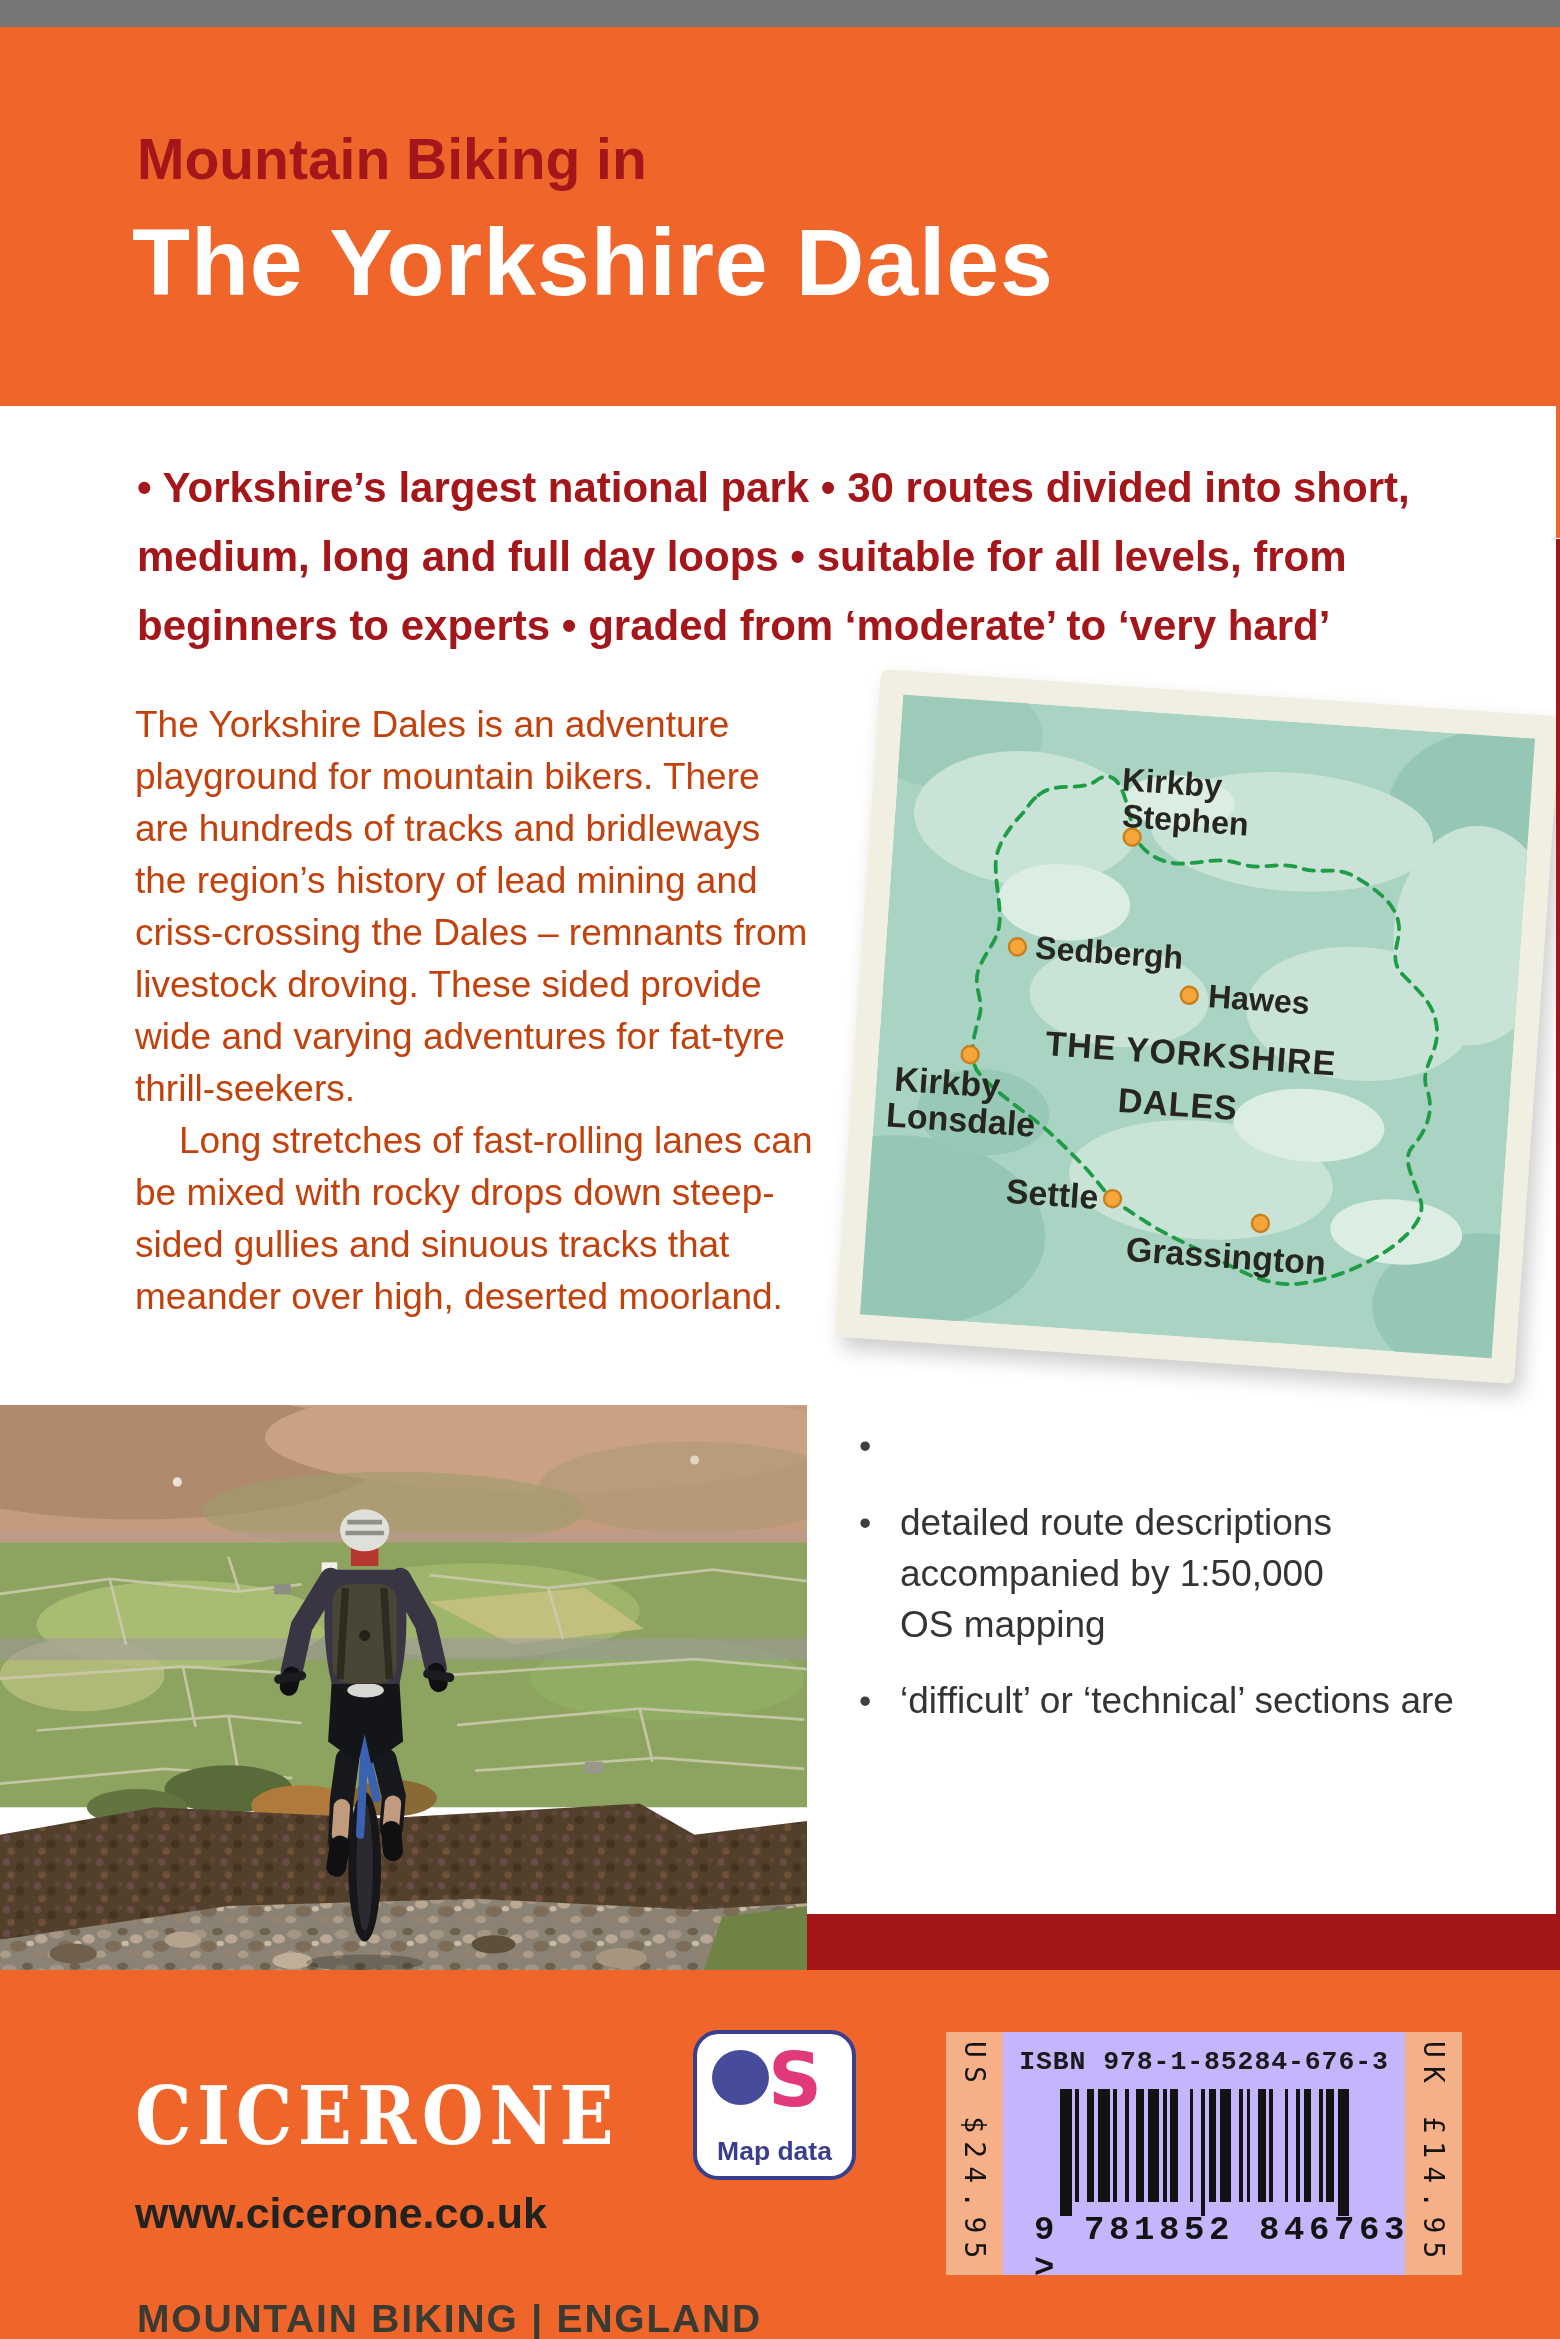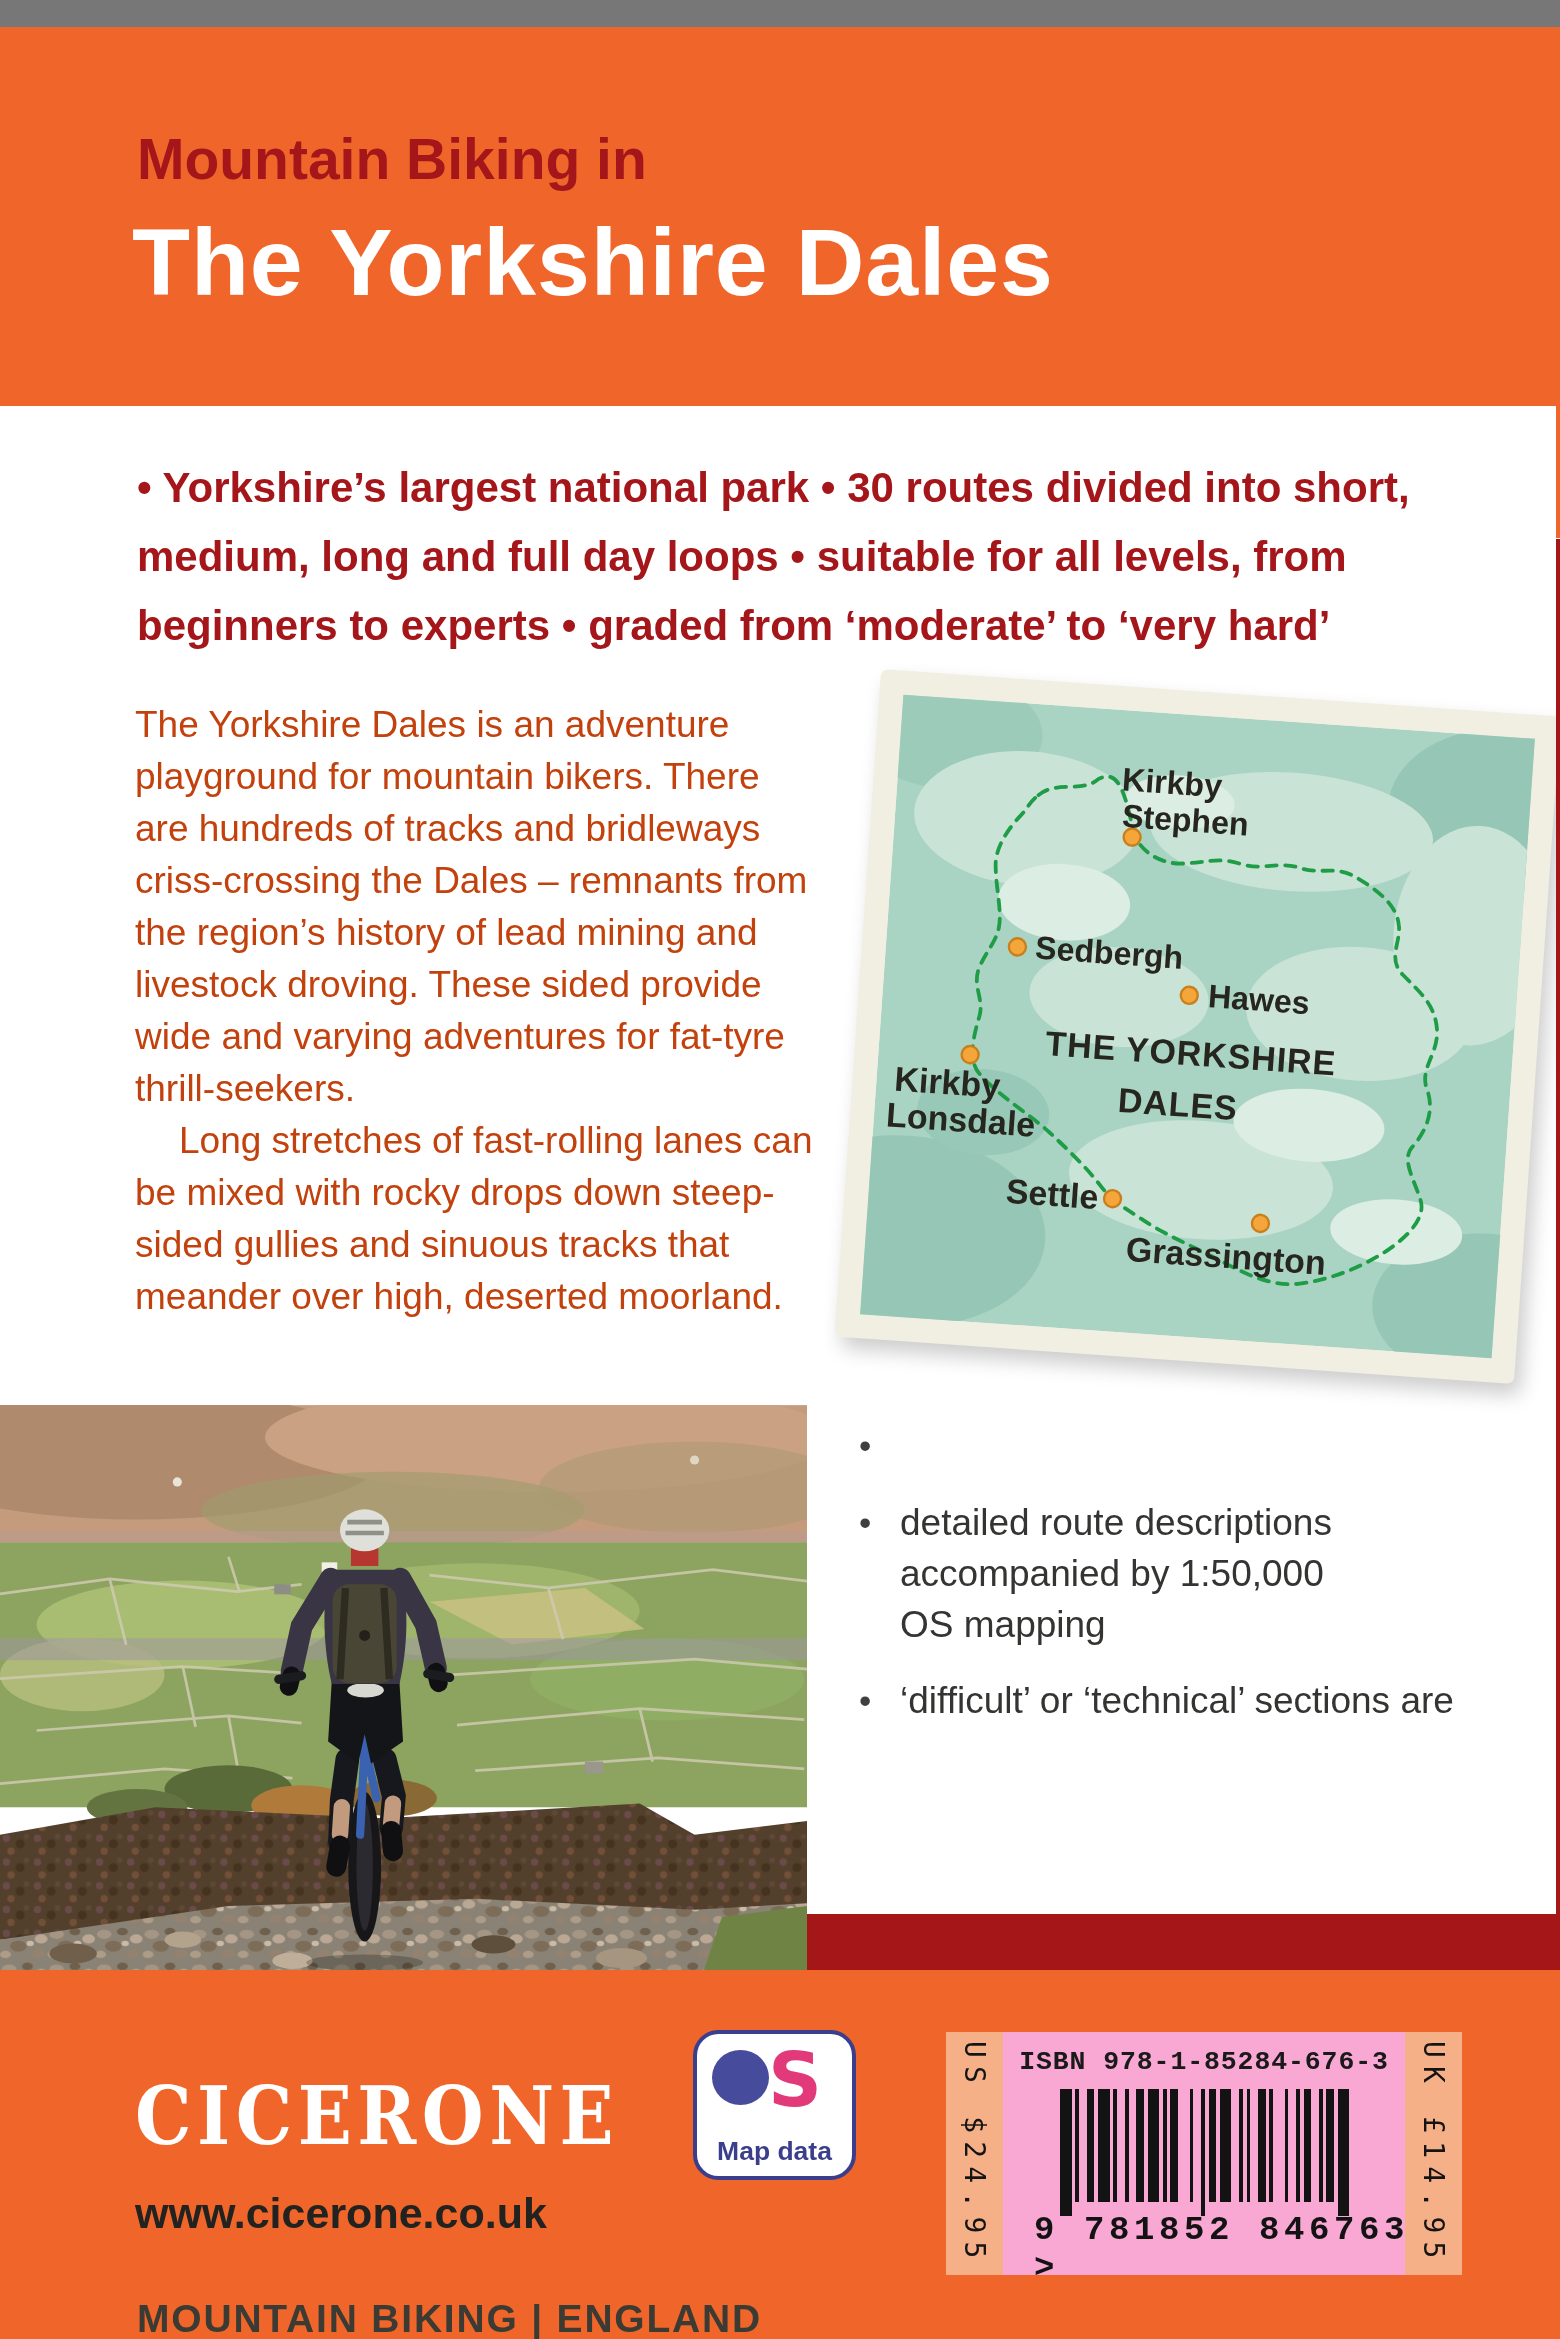--- a/index.html
+++ b/index.html
@@ -40,21 +40,21 @@
   #category-line{position:absolute;left:137px;top:327px;font-size:39px;font-weight:700;color:#3B3B33;letter-spacing:1.8px;}
   
   #os-box{position:absolute;left:693px;top:60px;width:163px;height:150px;background:#ffffff;border:4.6px solid #3A3E8C;border-radius:25.6px;box-sizing:border-box;}
   #os-circle{position:absolute;left:14.6px;top:16.4px;width:57px;height:55px;border-radius:50%;background:#474B9B;}
   #os-s{position:absolute;left:71px;top:1.8px;font-size:75px;font-weight:700;color:#E2397B;font-family:"DejaVu Sans",sans-serif;}
   #os-label{position:absolute;left:0;bottom:9.1px;width:100%;text-align:center;font-size:26.5px;font-weight:600;color:#3A3E8C;}
   
   #barcode-block{position:absolute;left:946px;top:62px;width:516px;height:243px;display:flex;}
   .price-strip{width:57px;background:#F6B088;display:flex;align-items:center;justify-content:center;}
   .price-text{writing-mode:vertical-rl;font-family:"DejaVu Sans Mono","Liberation Mono",monospace;font-size:28px;color:#141414;letter-spacing:8.2px;}
-  #barcode-white{flex:1;background:#f9a8d4;position:relative;padding-left:48px;}
+  #barcode-white{flex:1;background:#c4b5fd;position:relative;padding-left:48px;}
   #isbn-label{position:absolute;left:0;top:14.6px;width:100%;text-align:center;font-family:"Liberation Mono",monospace;font-size:26.5px;font-weight:700;color:#1a1a1a;letter-spacing:0.9px;}
   #bars{position:absolute;left:57px;top:57px;width:291px;height:113px;display:flex;align-items:flex-start;}
   #bars div{height:100%;}
   #bars div.bar{background:#131313;}
   #bars div.tall{height:112%;}
   #barcode-digits{position:absolute;left:31px;top:179px;width:100%;font-family:"Liberation Mono",monospace;font-size:34px;font-weight:700;color:#131313;letter-spacing:4.6px;}
   .txtline{display:block;}
 </style>
 </head>
 <body>
@@ -70,22 +70,22 @@
       <span class="txtline">•  Yorkshire’s largest national park  •  30 routes divided into short,</span>
       <span class="txtline">medium, long and full day loops  •  suitable for all levels, from</span>
       <span class="txtline">beginners to experts  •  graded from ‘moderate’ to ‘very hard’</span>
     </div>
 
   <div id="description">
     <div id="para1">
         <span class="txtline">The Yorkshire Dales is an adventure</span>
         <span class="txtline">playground for mountain bikers. There</span>
         <span class="txtline">are hundreds of tracks and bridleways</span>
+        <span class="txtline">the region’s history of lead mining and</span>
         <span class="txtline">criss-crossing the Dales – remnants from</span>
-        <span class="txtline">the region’s history of lead mining and</span>
         <span class="txtline">livestock droving. These sided provide</span>
         <span class="txtline">wide and varying adventures for fat-tyre</span>
         <span class="txtline">thrill-seekers.</span>
       </div>
     <div id="para2">
         <span class="txtline para2-first">Long stretches of fast-rolling lanes can</span>
         <span class="txtline">be mixed with rocky drops down steep-</span>
         <span class="txtline">sided gullies and sinuous tracks that</span>
         <span class="txtline">meander over high, deserted moorland.</span>
       </div>

